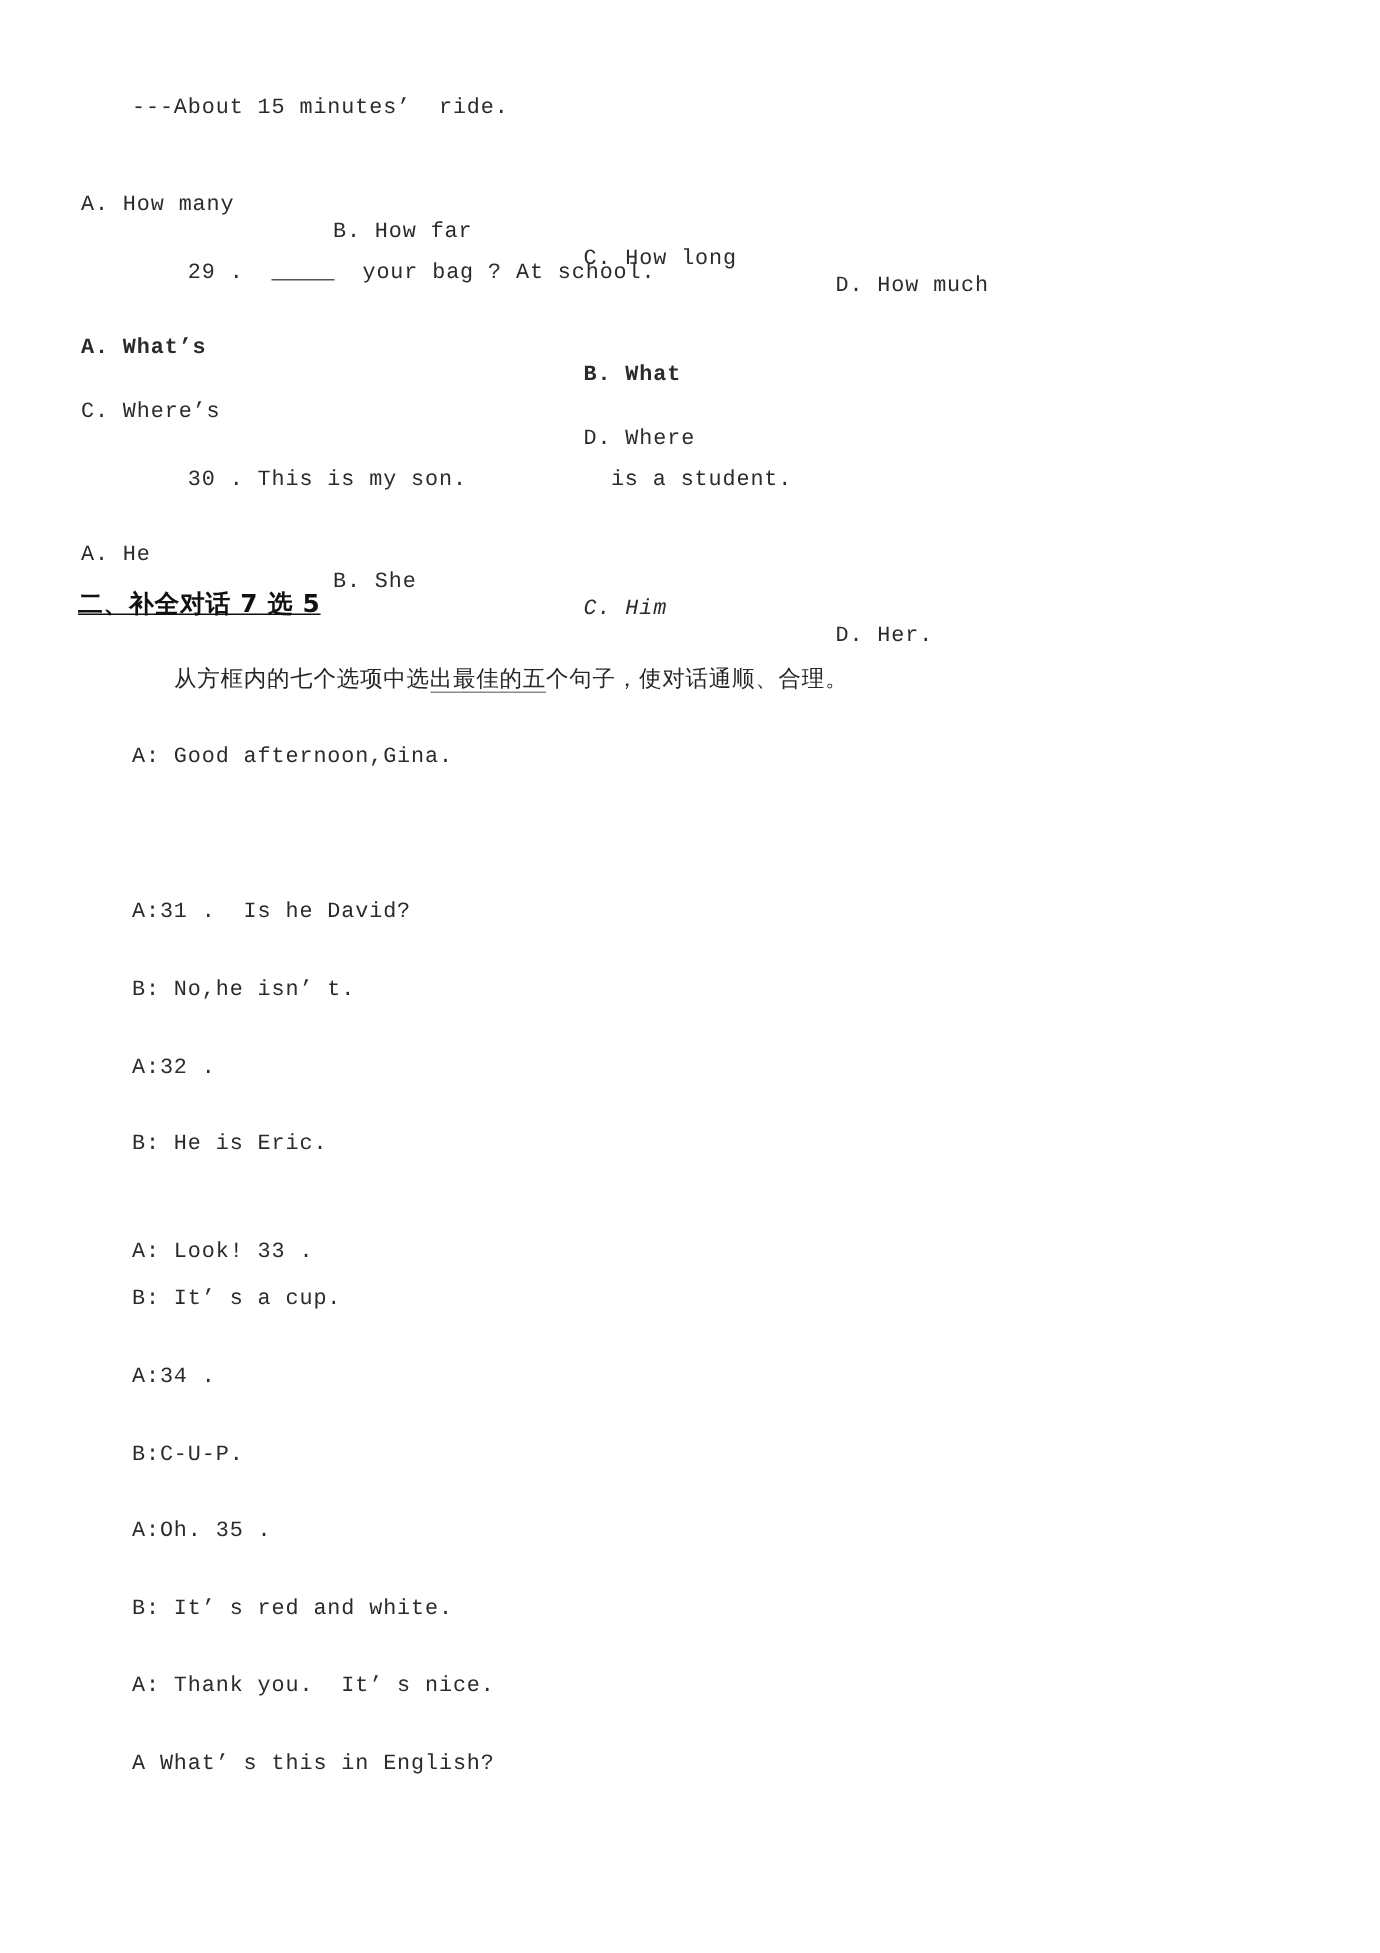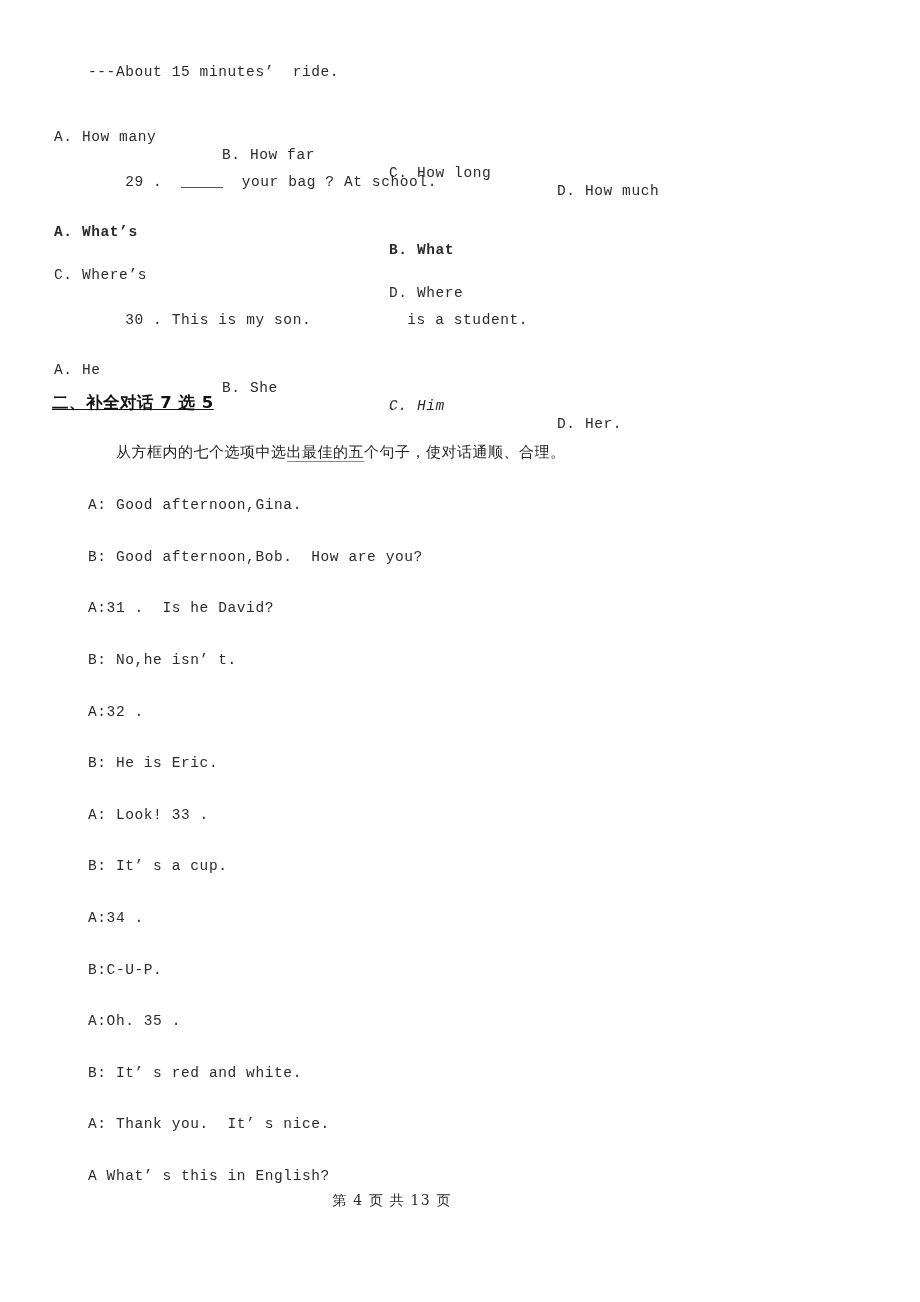--- a/index.html
+++ b/index.html
@@ -128,29 +128,27 @@
     <span class="opt en" style="left:503px;">D. Her.</span>
   </div>
 
   <div class="section-head cn-bold" style="top:392px;">二、补全对话 7 选 5</div>
 
   <div class="instruction cn-serif" style="top:443px;">
     <span>从方框内的七个选项中选</span><span class="ul">出最佳的五</span><span>个句子，使对话通顺、合理。</span>
   </div>
 
   <div class="row dlg en" style="top:497px;">A: Good afternoon,Gina.</div>
-  <div class="row dlg en" style="top:549px;">B: Good afternoon,Bob.  How are you?</div>
   <div class="row dlg en" style="top:600px;">A:31 .  Is he David?</div>
   <div class="row dlg en" style="top:652px;">B: No,he isn’ t.</div>
   <div class="row dlg en" style="top:704px;">A:32 .</div>
   <div class="row dlg en" style="top:755px;">B: He is Eric.</div>
-  <div class="row dlg en" style="top:807px;">A: Look! 33 .</div>
+  <div class="row dlg en" style="top:827px;">A: Look! 33 .</div>
   <div class="row dlg en" style="top:858px;">B: It’ s a cup.</div>
   <div class="row dlg en" style="top:910px;">A:34 .</div>
   <div class="row dlg en" style="top:962px;">B:C-U-P.</div>
   <div class="row dlg en" style="top:1013px;">A:Oh. 35 .</div>
   <div class="row dlg en" style="top:1065px;">B: It’ s red and white.</div>
   <div class="row dlg en" style="top:1116px;">A: Thank you.  It’ s nice.</div>
   <div class="row dlg en" style="top:1168px;">A What’ s this in English?</div>
 
-  <div class="footer" style="top:1192px;">第 4 页 共 13 页</div>
 
 </div>
 
 </body></html>

